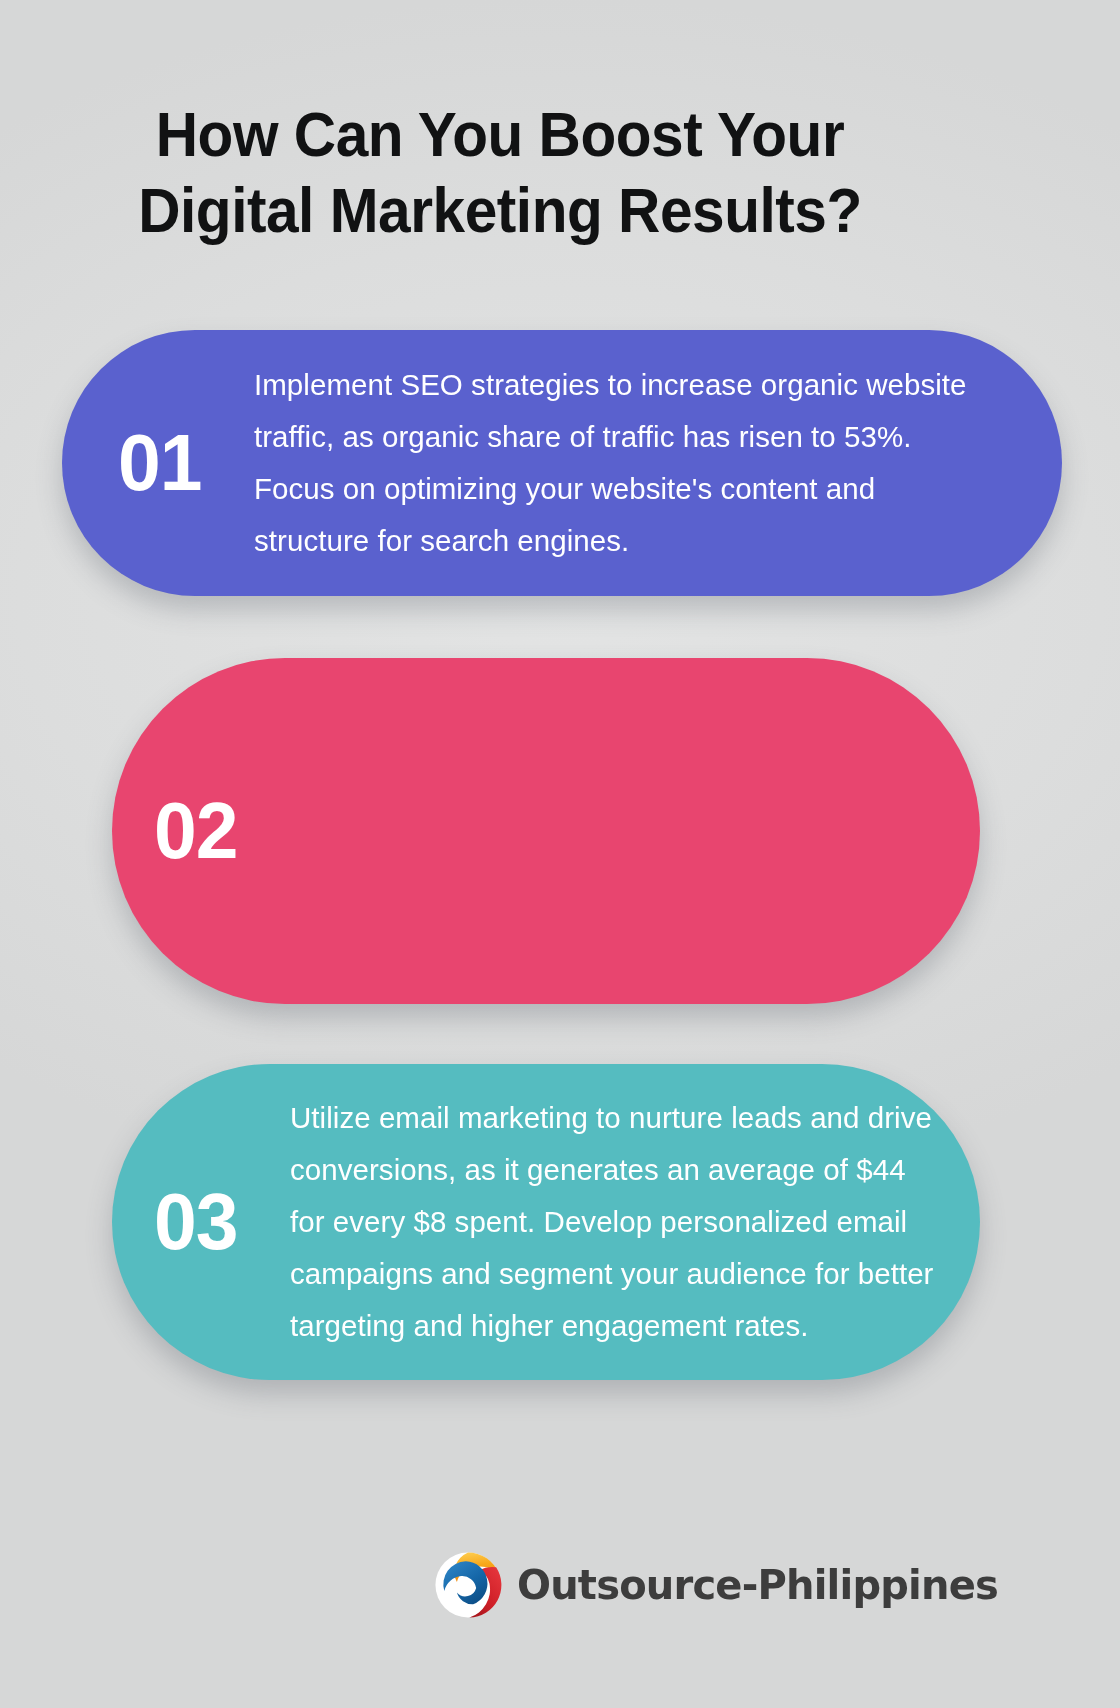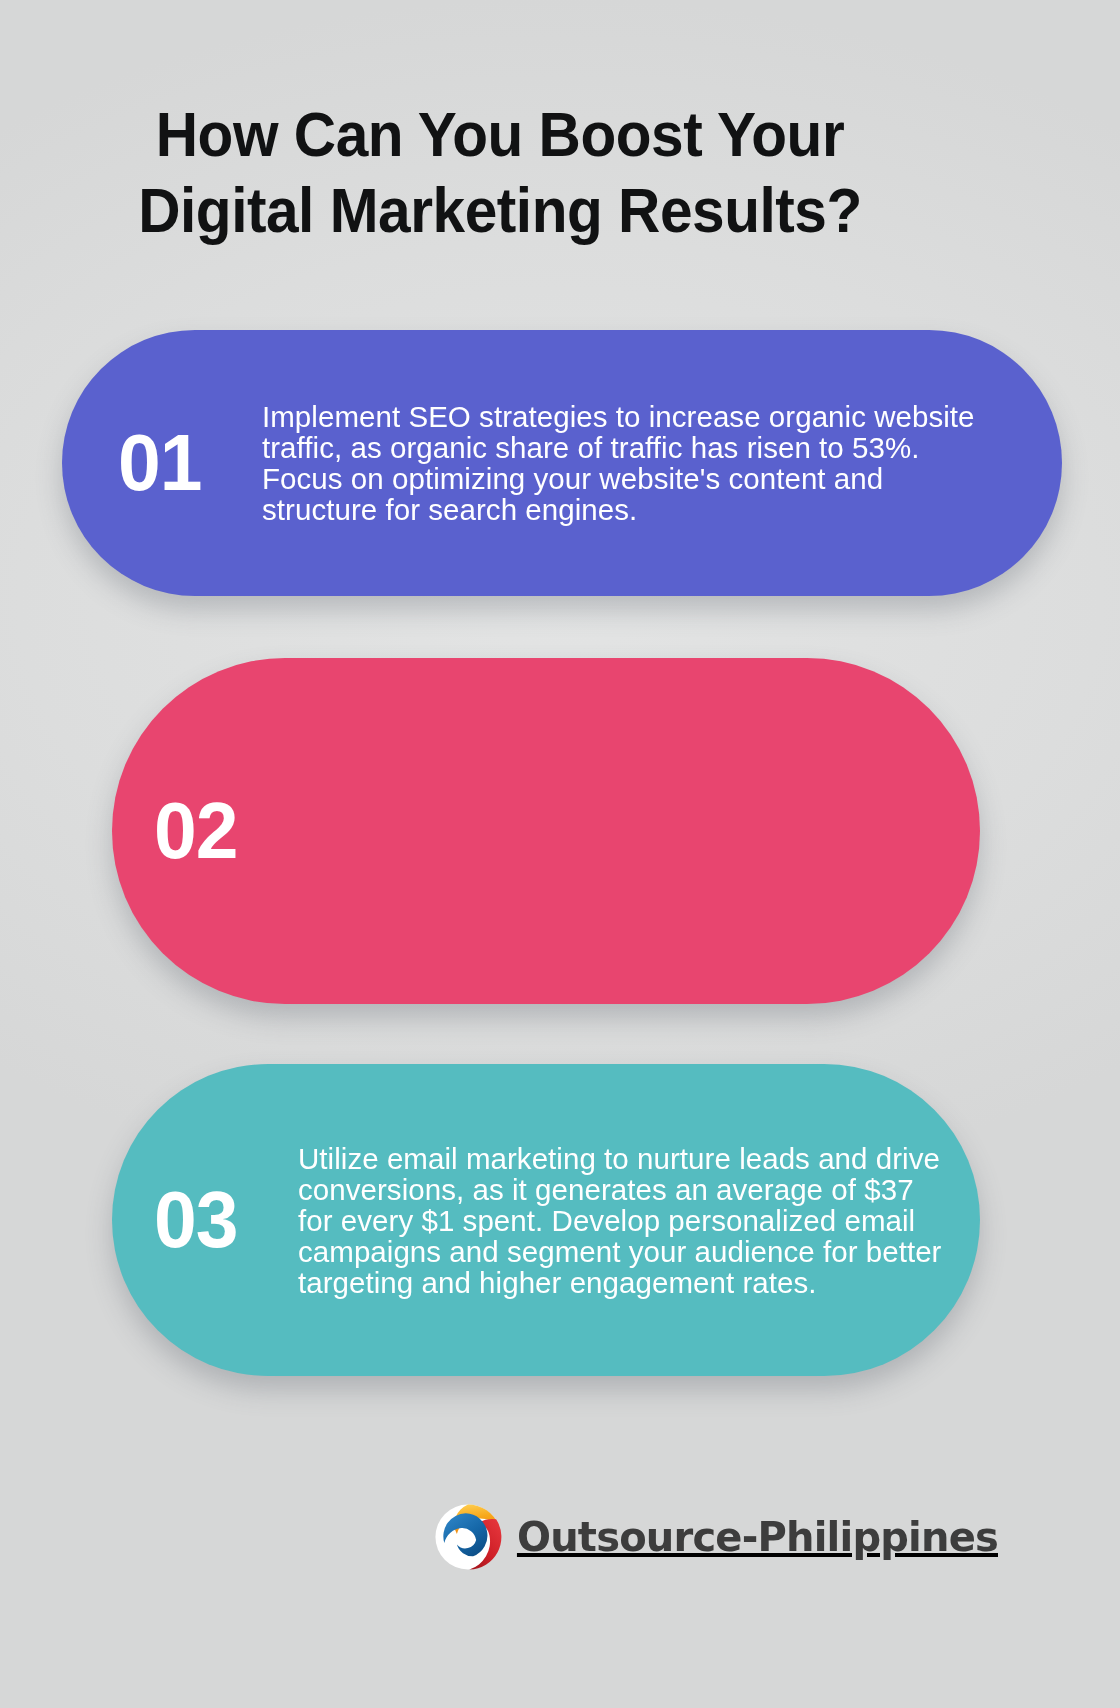--- a/index.html
+++ b/index.html
@@ -88,40 +88,38 @@
     flex: 0 0 auto;
     width: 136px;
     text-align: left;
     letter-spacing: -1px;
     transform: scaleX(0.96);
     transform-origin: left center;
   }
   .card-text {
     font-family: "Liberation Sans Narrow", "Liberation Sans", sans-serif;
     font-size: 29.5px;
-    line-height: 31px;
+    line-height: 52px;
     color: #ffffff;
     font-weight: normal;
     letter-spacing: 0.05px;
     flex: 1 1 auto;
-    margin-left: 8px;
   }
 
   
   .footer {
     position: absolute;
     left: 0;
-    top: 1500px;
+    top: 1548px;
     width: 1120px;
     display: flex;
     justify-content: flex-end;
     align-items: center;
     padding-right: 122px;
     box-sizing: border-box;
-    text-decoration: underline;
   }
   .logo-mark {
     width: 74px;
     height: 74px;
     flex: 0 0 auto;
     margin-right: 12px;
     display: block;
   }
   .logo-word {
     font-family: "DejaVu Sans", sans-serif;
@@ -149,21 +147,21 @@
       <div class="card-number">01</div>
       <div class="card-text">Implement SEO strategies to increase organic website traffic, as organic share of traffic has risen to 53%. Focus on optimizing your website's content and structure for search engines.</div>
     </div>
 
     <div class="card card-2" style="background: rgb(232, 69, 111);">
       <div class="card-number">02</div>
     </div>
 
     <div class="card card-3" style="background: rgb(85, 188, 192);">
       <div class="card-number">03</div>
-      <div class="card-text">Utilize email marketing to nurture leads and drive conversions, as it generates an average of $37 for every $1 spent. Develop personalized email campaigns and segment your audience for better targeting and higher engagement rates.</div>
+      <div class="card-text">Utilize email marketing to nurture leads and drive conversions, as it generates an average of $44 for every $8 spent. Develop personalized email campaigns and segment your audience for better targeting and higher engagement rates.</div>
     </div>
 
   </div>
 
   <div class="footer">
     <svg class="logo-mark" viewBox="0 0 100 100">
       <defs>
         <linearGradient id="gOrange" x1="0" y1="0" x2="0.2" y2="1">
           <stop offset="0%" stop-color="#ffd155"></stop>
           <stop offset="50%" stop-color="#f7a81b"></stop>

